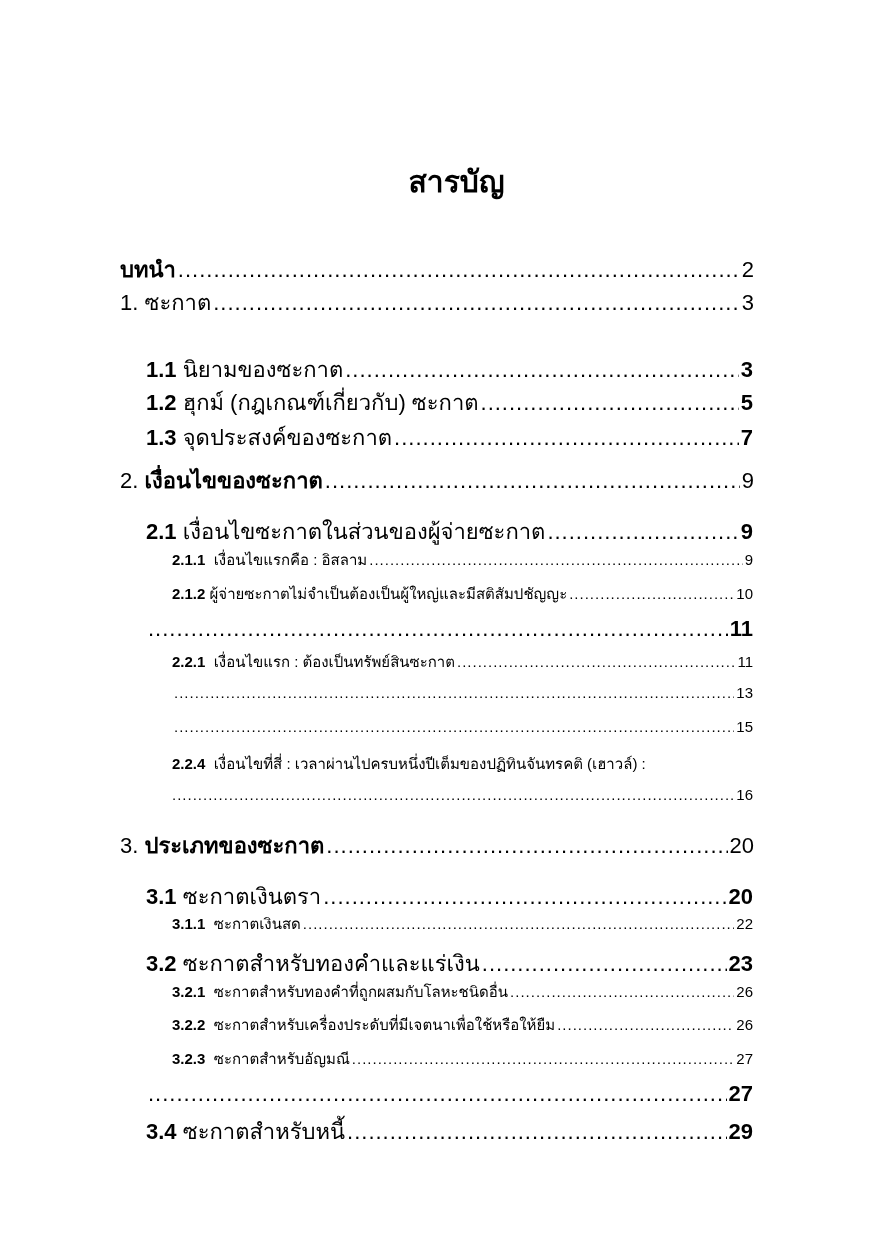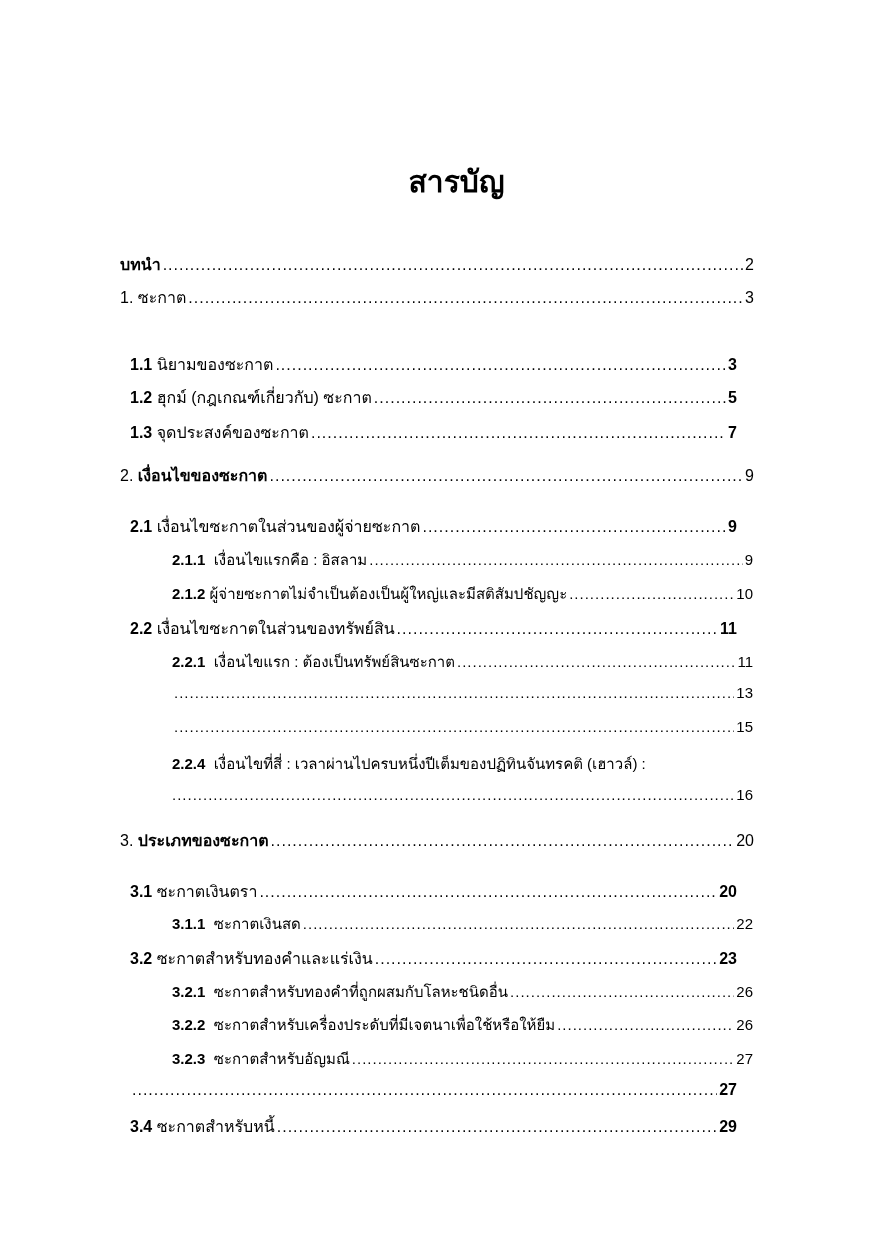--- a/index.html
+++ b/index.html
@@ -6,22 +6,22 @@
   body { width: 873px; height: 1240px; position: relative; overflow: hidden;
          font-family: "Liberation Sans", "DejaVu Sans", sans-serif; color: #000; }
   .page-title { position: absolute; top: 158px; left: 0; width: 873px; text-align: center;
                 font-size: 30px; font-weight: bold; padding-left: 20px; }
   .toc { position: absolute; left: 0; top: 0; width: 873px; }
   .entry { position: absolute; display: flex; align-items: baseline; white-space: nowrap; }
   .entry .label { flex: 0 0 auto; }
   .entry .dots { flex: 1 1 auto; overflow: hidden; margin: 0 2px; letter-spacing: 1px; }
   .entry .dots::before { content: "................................................................................................................................................................................................................................................................"; }
   .entry .page { flex: 0 0 auto; }
-  .lvl1 { left: 120px; width: 634px; font-size: 16px; }
-  .lvl2 { left: 130px; width: 607px; font-size: 16px; }
+  .lvl1 { left: 120px; width: 634px; font-size: 22px; }
+  .lvl2 { left: 146px; width: 607px; font-size: 22px; }
   .lvl3 { left: 172px; width: 581px; font-size: 15px; }
   .num-b { font-weight: bold; }
   .bold { font-weight: bold; }
   .dotsonly .dots { margin-left: 0; }
 </style>
 </head>
 <body>
 
 <div class="page-title">สารบัญ</div>
 
@@ -75,21 +75,20 @@
     <span class="page">9</span>
   </div>
 
   <div class="entry lvl3" style="top:582px">
     <span class="label"><span class="num-b">2.1.2</span> <span>ผู้จ่ายซะกาตไม่จำเป็นต้องเป็นผู้ใหญ่และมีสติสัมปชัญญะ</span></span>
     <span class="dots"></span>
     <span class="page">10</span>
   </div>
 
   <div class="entry lvl2" style="top:616px">
-    <span class="label"><span class="num-b">2.2</span> <span>เงื่อนไขซะกาตในส่วนของทรัพย์สิน</span></span>
     <span class="dots"></span>
     <span class="page bold">11</span>
   </div>
 
   <div class="entry lvl3" style="top:650px">
     <span class="label"><span class="num-b">2.2.1</span>&nbsp; <span>เงื่อนไขแรก : ต้องเป็นทรัพย์สินซะกาต</span></span>
     <span class="dots"></span>
     <span class="page">11</span>
   </div>
 

